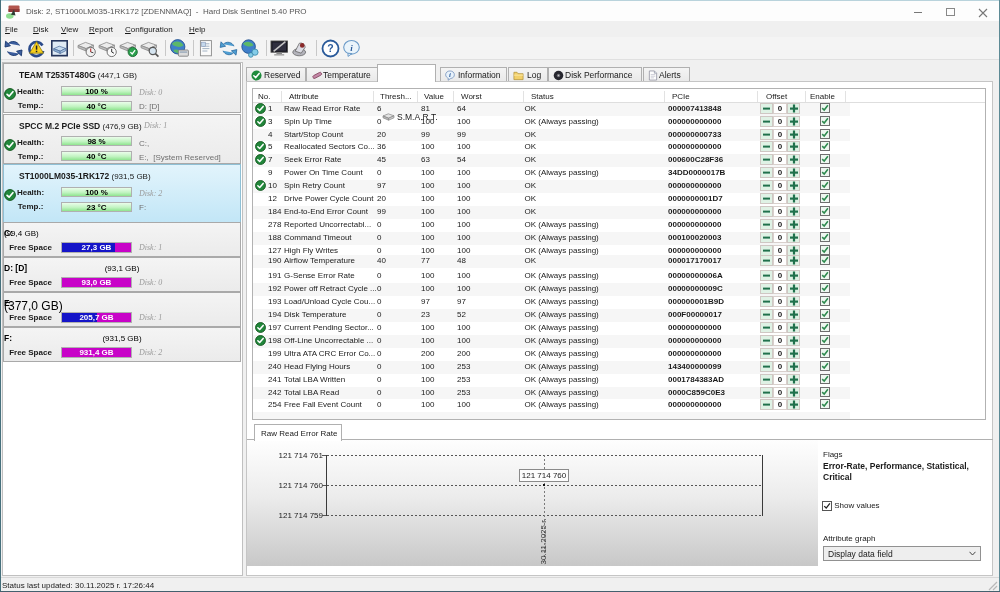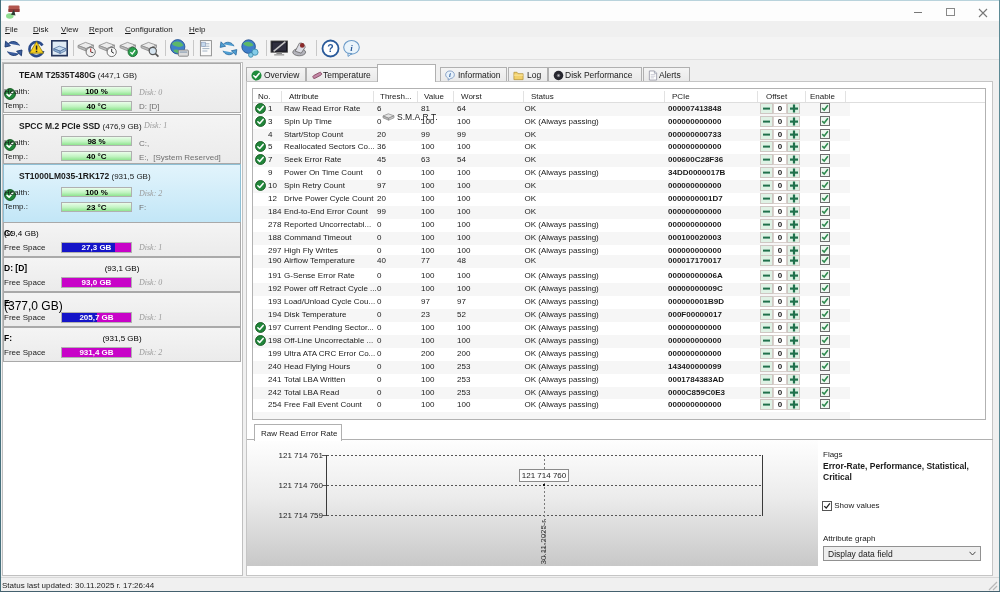--- a/index.html
+++ b/index.html
@@ -12,21 +12,21 @@
 .mitem u { text-decoration:underline; }
 
 #toolbar { position:absolute; left:1px; top:37px; width:998px; height:23px; background:#f4f4f4; border-bottom:1px solid #e0e0e0; }
 .tsep { position:absolute; top:3px; width:1px; height:16px; background:#c8c8c8; }
 
 #leftpanel { position:absolute; left:2px; top:62px; width:241px; height:514px; background:#fff; border:1px solid #c0c0c0; }
 .dentry { position:absolute; left:3px; width:238px; background:linear-gradient(#f4f4f4,#ebebeb); border:1px solid #a9a9a9; }
 .dentry.sel { background:linear-gradient(#e2f4fc,#bde4f6); border:1px solid #8fc0d5; }
 .dtitle { position:absolute; left:15px; top:6px; font-size:8px; color:#1a1a1a; white-space:nowrap; }
 .dtitle b { font-size:8.5px; }
-.lbl { position:absolute; left:0; width:53px; font-size:8px; color:#1a1a1a; text-align:left; white-space:nowrap; }
+.lbl { position:absolute; left:0; width:53px; font-size:8px; color:#1a1a1a; text-align:center; white-space:nowrap;font-weight:bold; }
 .bar { position:absolute; left:57px; width:71px; border:1px solid #b0b0b0; font-size:8px; font-weight:bold; text-align:center; color:#000; white-space:nowrap; }
 .gbar { height:10px; background:linear-gradient(#eafdea,#c2f4c2 55%,#8fe48f); line-height:9px; }
 .fbar { height:11px; line-height:10px; color:#fff; font-size:8px; }
 .ditalic { position:absolute; left:135px; font-size:8px; color:#9a9a9a; font-style:italic; white-space:nowrap;font-family:Liberation Serif, serif; }
 .dplain { position:absolute; left:135px; font-size:8px; color:#6f6f6f; white-space:nowrap; }
 .chk { position:absolute; left:0px; }
 
 .tab { position:absolute; top:67px; height:14px; background:linear-gradient(#f4f4f4,#e9e9e9); border:1px solid #b0b0b0; border-bottom:none; font-size:8.5px; color:#1a1a1a; white-space:nowrap; }
 .tab.seltab { top:64px; height:18px; background:#fff; z-index:5; }
 .tabtxt { position:absolute; top:1.5px; }
@@ -73,20 +73,21 @@
 #statusbar { position:absolute; left:1px; top:577px; width:998px; height:14px; background:#f0f0f0; border-top:1px solid #d8d8d8; font-size:8px; color:#1a1a1a; }
 </style></head>
 <body>
 <div id="titlebar">
   <svg style="position:absolute;left:5px;top:4px" width="14" height="14" viewBox="0 0 14 14">
       <rect x="2.5" y="0.5" width="11" height="6.5" rx="1" fill="#b2554e"></rect>
       <rect x="2.5" y="4" width="11" height="3" fill="#8d3a38"></rect>
       <ellipse cx="3.8" cy="11" rx="3.8" ry="2.8" fill="#90dd90"></ellipse>
       <path d="M1.5 8.5 L5 9.5 L8 4.5 L9.5 10.5 L5.5 9.8 Z" fill="#2e3d34"></path>
     </svg>
+  <span id="titletext">Disk: 2, ST1000LM035-1RK172 [ZDENNMAQ]&nbsp; -&nbsp; Hard Disk Sentinel 5.40 PRO</span>
   <span style="position:absolute;left:913px;top:11px;width:8px;height:1px;background:#777"></span>
   <span style="position:absolute;left:945px;top:7px;width:9px;height:8px;border:1px solid #888"></span>
   <svg style="position:absolute;left:977px;top:7px" width="10" height="10" viewBox="0 0 10 10">
       <path d="M1 1 L9 9 M9 1 L1 9" stroke="#777" stroke-width="1.1"></path>
     </svg>
 </div>
 <div class="bord" style="left:0;top:0;width:1000px;height:1px;background:#b9d3dc"></div>
 <div class="bord" style="left:0;top:0;width:1px;height:592px;background:#46707c"></div>
 <div class="bord" style="right:0;top:0;width:1px;height:592px;background:#5d8a95"></div>
 <div class="bord" style="left:0;bottom:0;width:1000px;height:1.5px;background:#44606e"></div>
@@ -283,21 +284,21 @@
   <span style="position:absolute;left:0px;top:5.5px;width:236px;text-align:center;font-size:8px">(931,5 GB)</span>
   <span class="lbl" style="top:20px">Free Space</span>
   <div class="bar fbar" style="top:19px;background:#c803c8">931,4 GB</div>
   <span class="ditalic" style="top:20px">Disk: 2</span>
 </div>
 <div class="tab" style="left:246px;width:60px">
     <span class="tabtxt" style="left:4px"><svg width="11" height="11" viewBox="0 0 12 12">
         <circle cx="6" cy="6" r="5.5" fill="#1f8c3c"></circle>
         <path d="M3.1 6.3 L5.1 8.2 L8.9 3.7" stroke="#fff" stroke-width="1.7" fill="none" stroke-linecap="round"></path>
       </svg></span>
-    <span class="tabtxt" style="left:17px">Overview</span>
+    <span class="tabtxt" style="left:17px">Reserved</span>
   </div>
 <div class="tab" style="left:306px;width:73px">
     <span class="tabtxt" style="left:4px"><svg width="12" height="11" viewBox="0 0 12 11">
         <rect x="1.5" y="4" width="9.5" height="3" rx="1.5" transform="rotate(-28 6 5.5)" fill="#c488a8" stroke="#84485e" stroke-width="0.8"></rect>
       </svg></span>
     <span class="tabtxt" style="left:16px">Temperature</span>
   </div>
 <div class="tab seltab" style="left:377px;width:59px">
     <span class="tabtxt" style="left:4px"><svg width="13" height="10" viewBox="0 0 13 10">
         <path d="M1 4 L6.3 1.8 L12 3.8 L6.6 6.2 Z" fill="#e4e4e4" stroke="#858585" stroke-width="0.7"></path>
@@ -607,21 +608,21 @@
     <span class="oval">0</span>
     <span class="obtn op"><svg width="8" height="9" viewBox="0 0 8 9">
         <rect x="0" y="3.5" width="8" height="2.2" fill="#20714c"></rect>
         <rect x="2.9" y="0.5" width="2.2" height="8" fill="#20714c"></rect>
       </svg></span>
     <span class="cb"><svg width="8" height="8" viewBox="0 0 10 10">
         <path d="M1.5 5.2 L4 7.6 L8.6 1.6" stroke="#2d8a4e" stroke-width="1.9" fill="none"></path>
       </svg></span>
   </div>
 <div class="trow" style="top:244.6px">
-    <span class="cno">297</span>
+    <span class="cno">127</span>
     <span class="cattr">High Fly Writes</span>
     <span class="cth">0</span>
     <span class="cval">100</span>
     <span class="cworst">100</span>
     <span class="cstat">OK (Always passing)</span>
     <span class="cdata">000000000000</span>
     <span class="obtn om"><svg width="7" height="9" viewBox="0 0 7 9">
         <rect x="0" y="3.6" width="7" height="2" fill="#20714c"></rect>
       </svg></span>
     <span class="oval">0</span>

